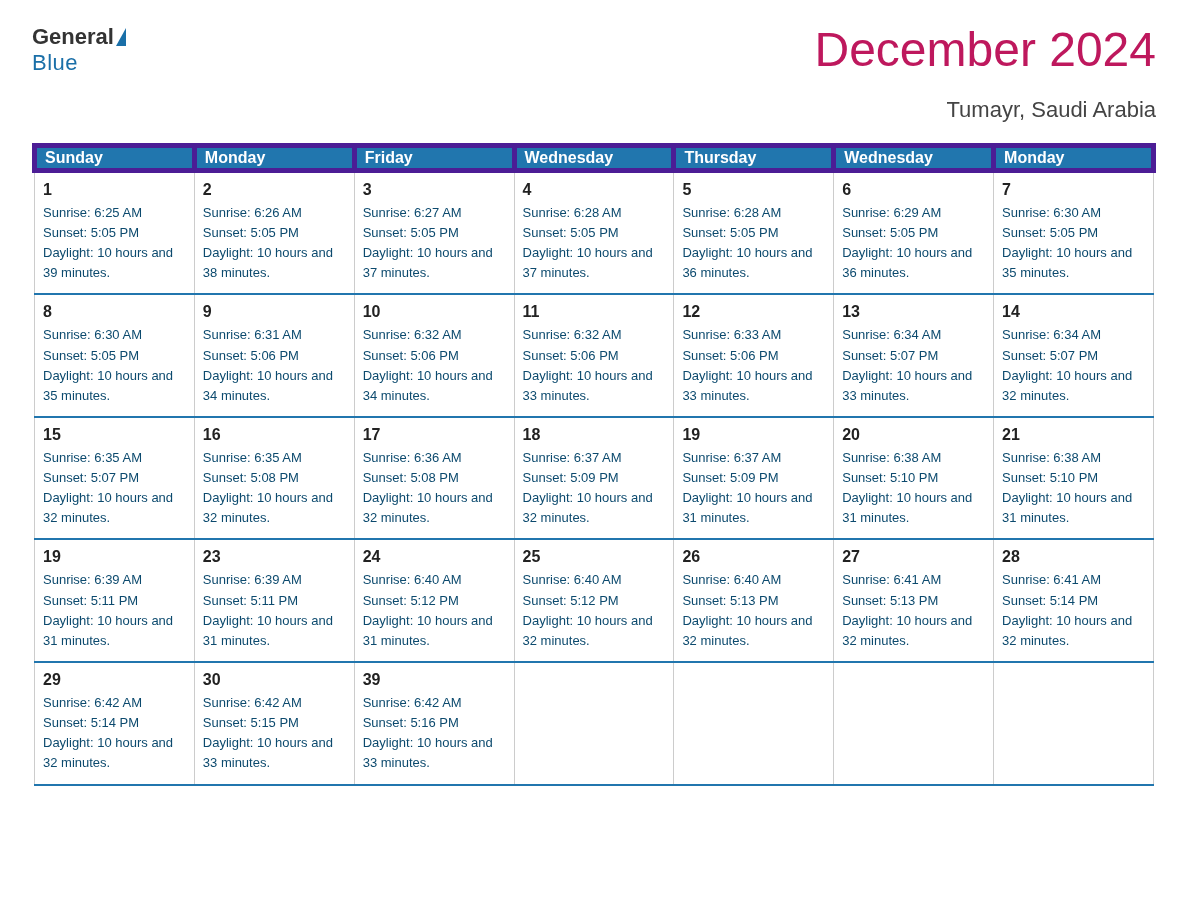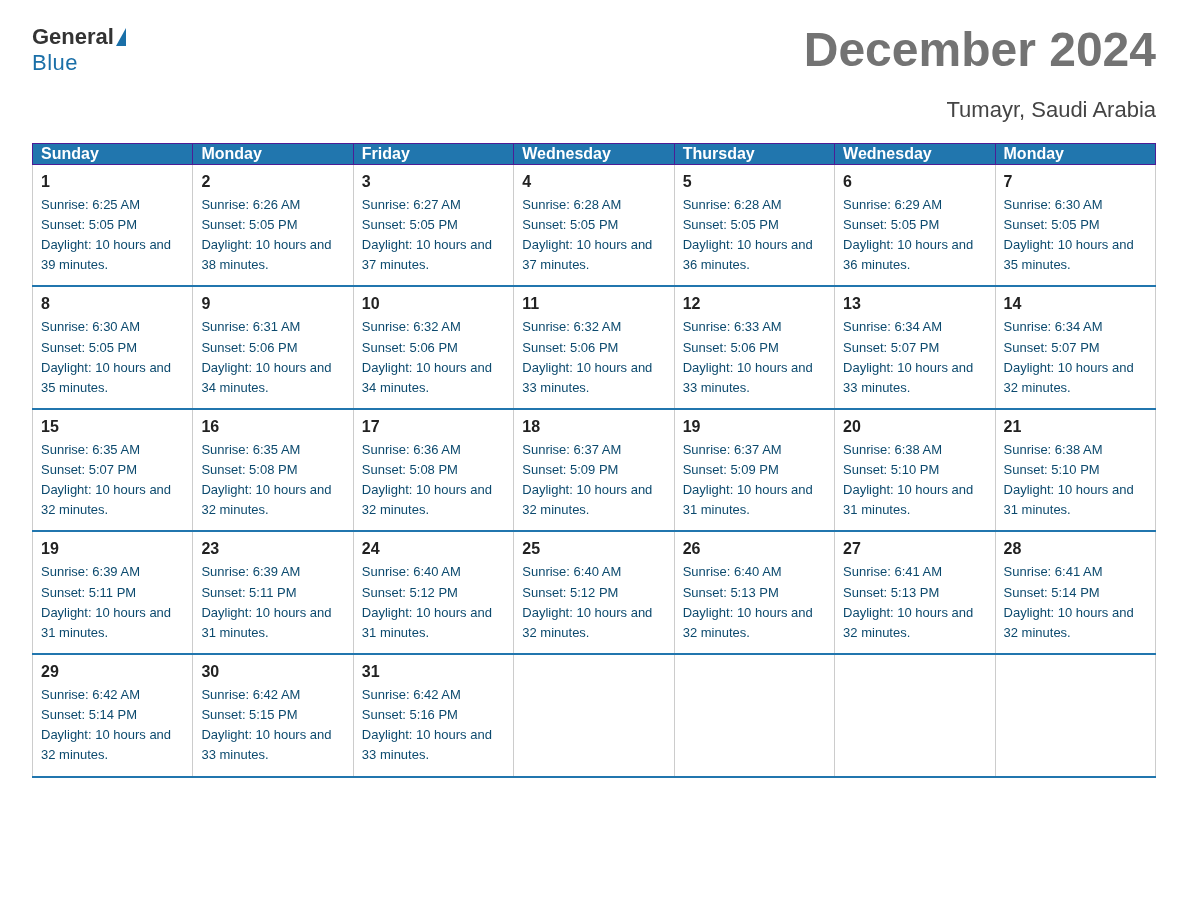--- a/index.html
+++ b/index.html
@@ -34,42 +34,42 @@
       border-left: 10px solid transparent;
       border-bottom: 18px solid #1a6fa8;
       margin: 0 2px;
       display: inline-block;
     }
     .header-right {
       text-align: right;
     }
     .month-title {
       font-size: 48px;
-      font-weight: bold;
-      color: #737373;
+      font-weight: normal;
+      color: #be185d;
       line-height: 1.1;
     }
     .location {
       font-size: 22px;
       color: #444;
       margin-top: 20px;
     }
     table {
       width: 100%;
       border-collapse: collapse;
       table-layout: fixed;
     }
     thead tr th {
       background-color: #2176ae;
       color: #ffffff;
       font-size: 16px;
       font-weight: bold;
       padding: 1px 8px;
       text-align: left;
-      border: 1px solid #4c1d95;
+      border: 5px solid #4c1d95;
     }
     tbody tr td {
       vertical-align: top;
       padding: 8px 8px 10px 8px;
       font-size: 13px;
       color: #222;
       border: 1px solid #ccc;
       min-height: 90px;
       height: 110px;
     }
@@ -256,21 +256,21 @@
       <tr>
         <td>
           <div class="day-num">29</div>
           <div class="day-info">Sunrise: 6:42 AM<br>Sunset: 5:14 PM<br>Daylight: 10 hours and 32 minutes.</div>
         </td>
         <td>
           <div class="day-num">30</div>
           <div class="day-info">Sunrise: 6:42 AM<br>Sunset: 5:15 PM<br>Daylight: 10 hours and 33 minutes.</div>
         </td>
         <td>
-          <div class="day-num">31</div>
+          <div class="day-num">39</div>
           <div class="day-info">Sunrise: 6:42 AM<br>Sunset: 5:16 PM<br>Daylight: 10 hours and 33 minutes.</div>
         </td>
         <td></td>
         <td></td>
         <td></td>
         <td></td>
       </tr>
     </tbody>
 </table>
 

